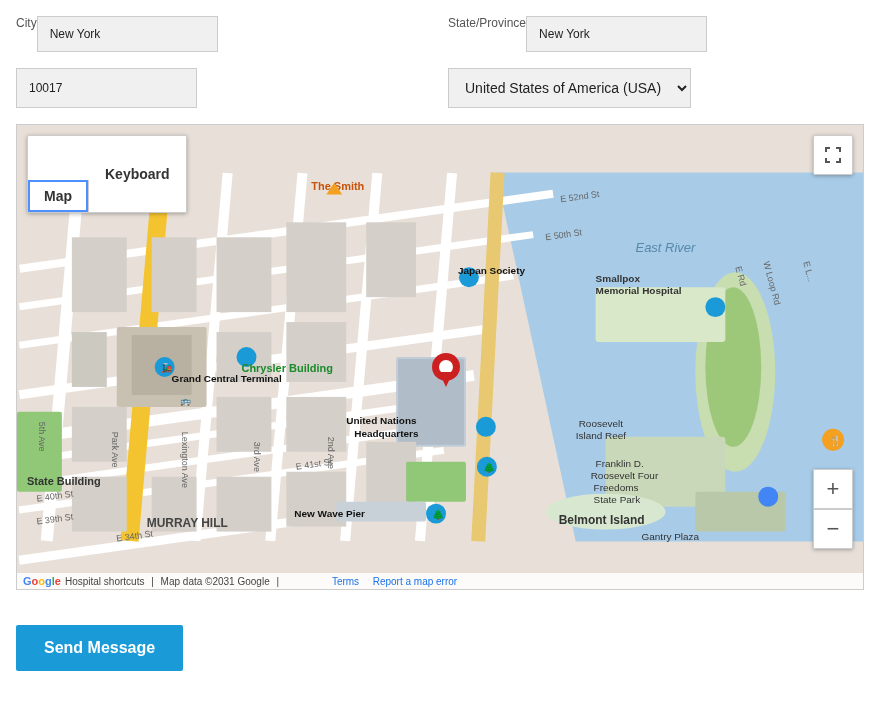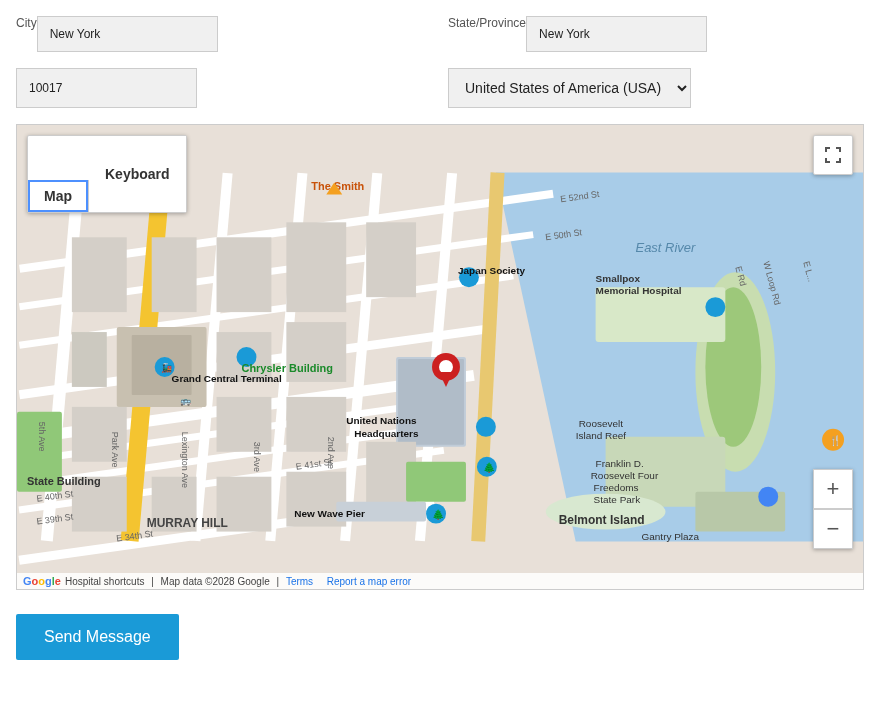--- a/index.html
+++ b/index.html
@@ -152,24 +152,24 @@
     .google-logo span:nth-child(3) { color: #FBBC05; }
     .google-logo span:nth-child(4) { color: #4285F4; }
     .google-logo span:nth-child(5) { color: #34A853; }
     .google-logo span:nth-child(6) { color: #EA4335; }
     .send-btn {
       background: #1a9ad7;
       color: #fff;
       border: none;
       padding: 14px 28px;
       font-size: 16px;
-      font-weight: normal;
+      font-weight: bold;
       cursor: pointer;
       border-radius: 2px;
-      margin-top: 8px;
+      margin-top: 19px;
     }
   </style>
 </head>
 <body>
 
 
 
 
 <div class="form-row">
   <div class="form-group">
@@ -379,23 +379,23 @@
     <button class="map-zoom-btn">−</button>
   </div>
 
   
   <div class="map-attribution">
     <span class="google-logo">
       <span>G</span><span>o</span><span>o</span><span>g</span><span>l</span><span>e</span>
     </span>
     <span>Hospital shortcuts</span>
     <span>&nbsp;|&nbsp;</span>
-    <span>Map data ©2028 Google</span>
+    <span>Map data ©2031 Google</span>
     <span>&nbsp;|&nbsp;</span>
-    <span style="color:#1a73e8; cursor:pointer;">Terms</span>
+    <span style="color:#1a73e8; cursor:pointer;margin-left:46px;">Terms</span>
     <span>&nbsp;&nbsp;</span>
     <span style="color:#1a73e8; cursor:pointer;">Report a map error</span>
   </div>
 </div>
 
 
 <button class="send-btn">Send Message</button>
 
 
 

